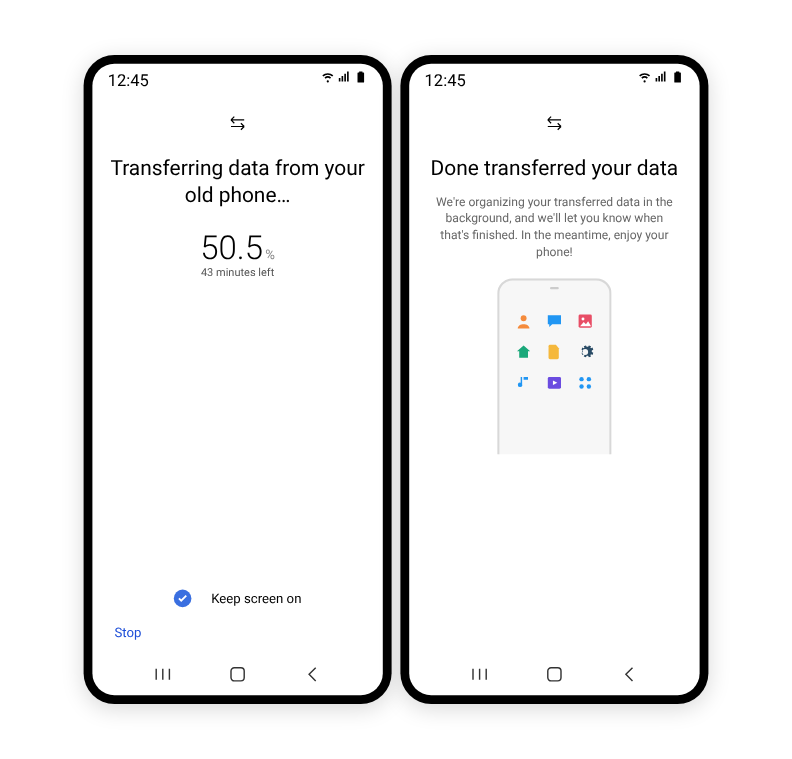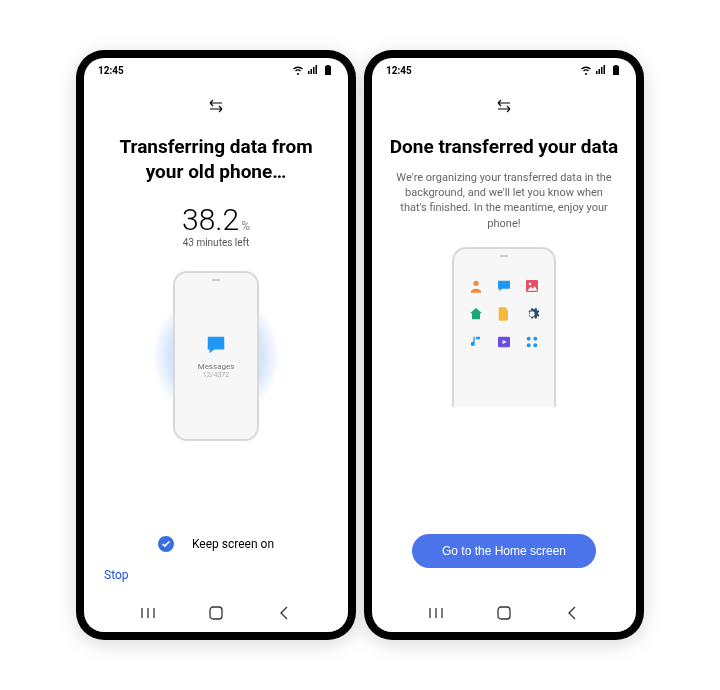--- a/index.html
+++ b/index.html
@@ -28,40 +28,40 @@
     background: #fff;
     border-radius: 20px;
     overflow: hidden;
     display: flex;
     flex-direction: column;
     position: relative;
   }
   .status-bar {
     display: flex;
     justify-content: space-between;
-    align-items: flex-end;
+    align-items: flex-start;
     padding: 6px 14px 2px;
-    font-size: 10px;
-    font-weight: 700;
+    font-size: 15px;
+    font-weight: 400;
     color: #000;
   }
   .status-right { display: flex; gap: 3px; align-items: center; }
   .status-icon { width: 12px; height: 12px; }
   .content {
     flex: 1;
     display: flex;
     flex-direction: column;
     align-items: center;
     padding: 20px 16px 0;
     text-align: center;
   }
   .transfer-icon { margin-bottom: 18px; }
   .title {
     font-size: 19px;
-    font-weight: 700;
+    font-weight: 400;
     color: #000;
     line-height: 1.3;
     margin-bottom: 18px;
   }
   .subtitle {
     font-size: 11px;
     color: #666;
     line-height: 1.4;
     margin-top: -8px;
     margin-bottom: 16px;
@@ -224,34 +224,24 @@
     </div>
 
     <div class="content">
       <div class="transfer-icon">
         <svg width="18" height="14" viewBox="0 0 24 18">
             <path fill="none" stroke="#000" stroke-width="1.5" d="M4 5h16M4 5l4-4M4 5l4 4M20 13H4m16 0l-4-4m4 4l-4 4"></path>
           </svg>
       </div>
       <h1 class="title">Transferring data from your old phone…</h1>
       <div>
-        <span class="percent">38.2</span><span class="percent-sign">%</span>
+        <span class="percent">50.5</span><span class="percent-sign">%</span>
       </div>
       <div class="time-left">43 minutes left</div>
 
-      <div class="phone-illust">
-        <div class="glow"></div>
-        <div class="mini-phone">
-          <svg class="msg-icon" viewBox="0 0 24 24">
-              <path fill="#2196f3" d="M3 3h18v14H10l-5 4v-4H3V3z"></path>
-            </svg>
-          <div class="msg-label">Messages</div>
-          <div class="msg-count">12/4372</div>
-        </div>
-      </div>
 
       <div class="checkbox-row">
         <div class="check-circle">
           <svg width="10" height="10" viewBox="0 0 24 24">
               <path fill="none" stroke="#fff" stroke-width="4" d="M4 12l5 5L20 6"></path>
             </svg>
         </div>
         <span>Keep screen on</span>
       </div>
       <a class="stop-link">Stop</a>
@@ -355,21 +345,20 @@
                   <circle cx="7" cy="7" r="3" fill="#2196f3"></circle>
                   <circle cx="17" cy="7" r="3" fill="#2196f3"></circle>
                   <circle cx="7" cy="17" r="3" fill="#2196f3"></circle>
                   <circle cx="17" cy="17" r="3" fill="#2196f3"></circle>
                 </svg>
               </div>
           </div>
         </div>
       </div>
 
-      <button class="primary-btn">Go to the Home screen</button>
     </div>
 
     <div class="nav-bar">
       <div class="nav-item">
         <svg width="16" height="12" viewBox="0 0 16 12">
             <path stroke="#333" stroke-width="1.3" d="M2 1v10M8 1v10M14 1v10"></path>
           </svg>
       </div>
       <div class="nav-item">
         <svg width="14" height="14" viewBox="0 0 14 14">

